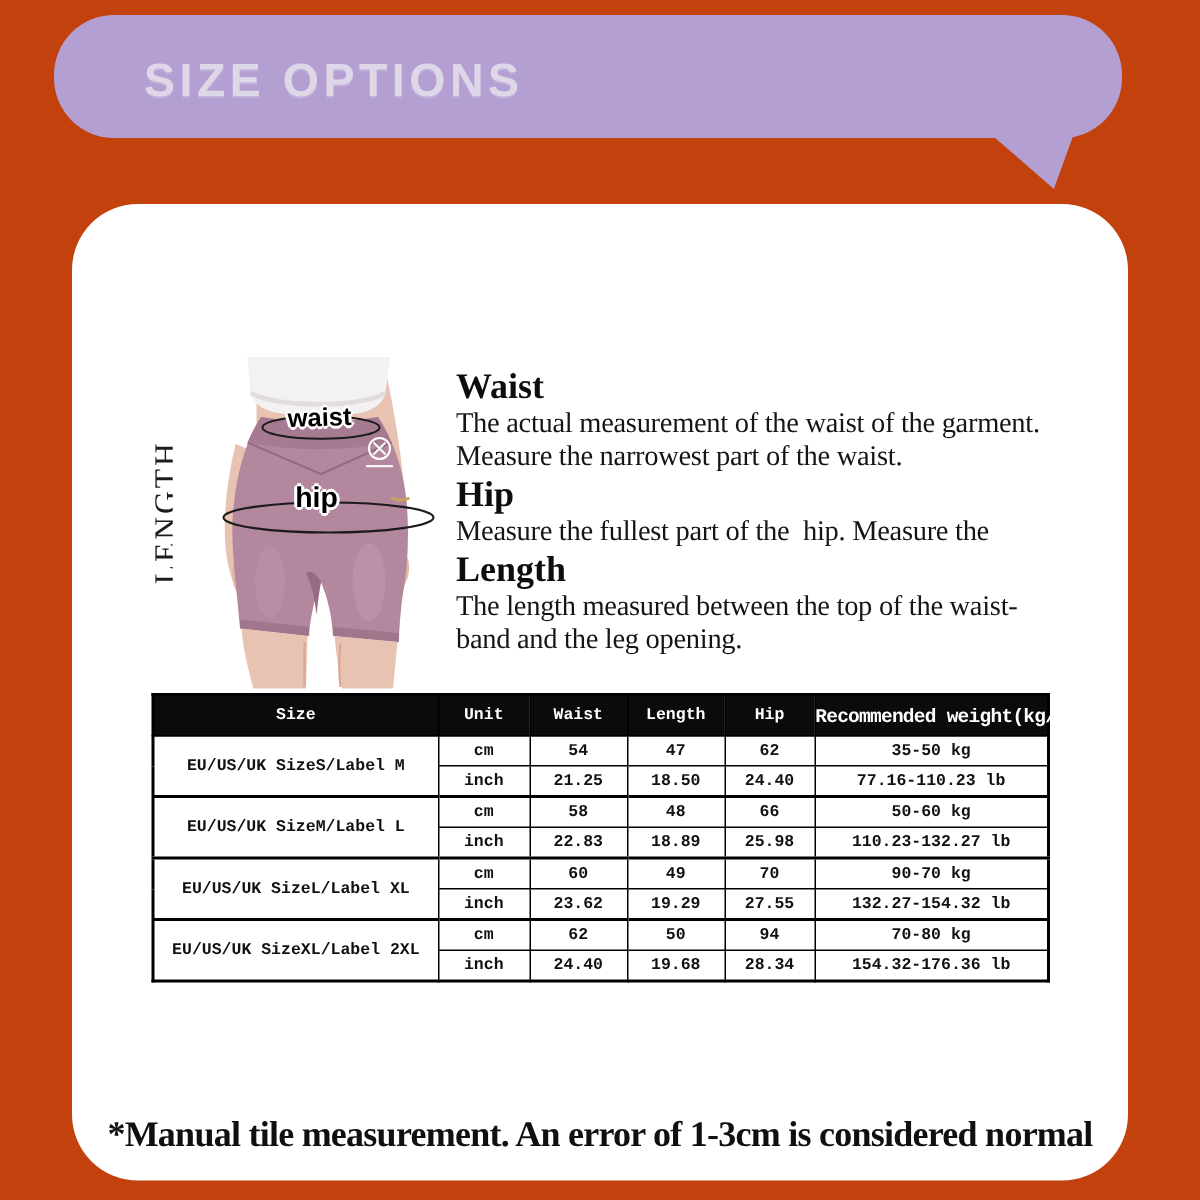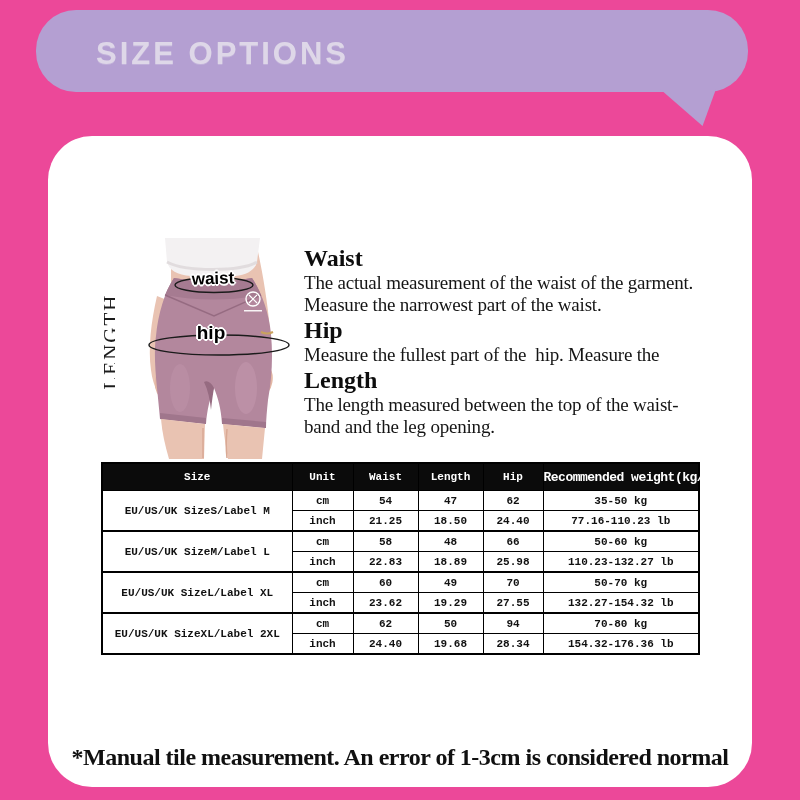--- a/index.html
+++ b/index.html
@@ -1,18 +1,18 @@
 <!DOCTYPE html>
 <html><head>
 <meta charset="utf-8">
 <style>
   html,body { margin:0; padding:0; }
   .stage {
     position:relative; width:800px; height:800px;
-    background:#ec4899; overflow:hidden;
+    background:#c2410c; overflow:hidden;
     font-family:"Liberation Sans", sans-serif;
   }
   
   .banner {
     position:absolute; left:36px; top:10px; width:712px; height:82px;
     background:#b49fd2; border-radius:40px;
     display:flex; align-items:center; padding-left:60px; box-sizing:border-box;
   }
   .banner-title {
     font-size:31px; font-weight:900; letter-spacing:3px;
@@ -201,21 +201,21 @@
         <td>18.89</td>
         <td>25.98</td>
         <td>110.23-132.27 lb</td>
       </tr>
       <tr class="gsep">
         <td rowspan="2">EU/US/UK SizeL/Label XL</td>
         <td>cm</td>
         <td>60</td>
         <td>49</td>
         <td>70</td>
-        <td>50-70 kg</td>
+        <td>90-70 kg</td>
       </tr>
       <tr>
         <td>inch</td>
         <td>23.62</td>
         <td>19.29</td>
         <td>27.55</td>
         <td>132.27-154.32 lb</td>
       </tr>
       <tr class="gsep">
         <td rowspan="2">EU/US/UK SizeXL/Label 2XL</td>

